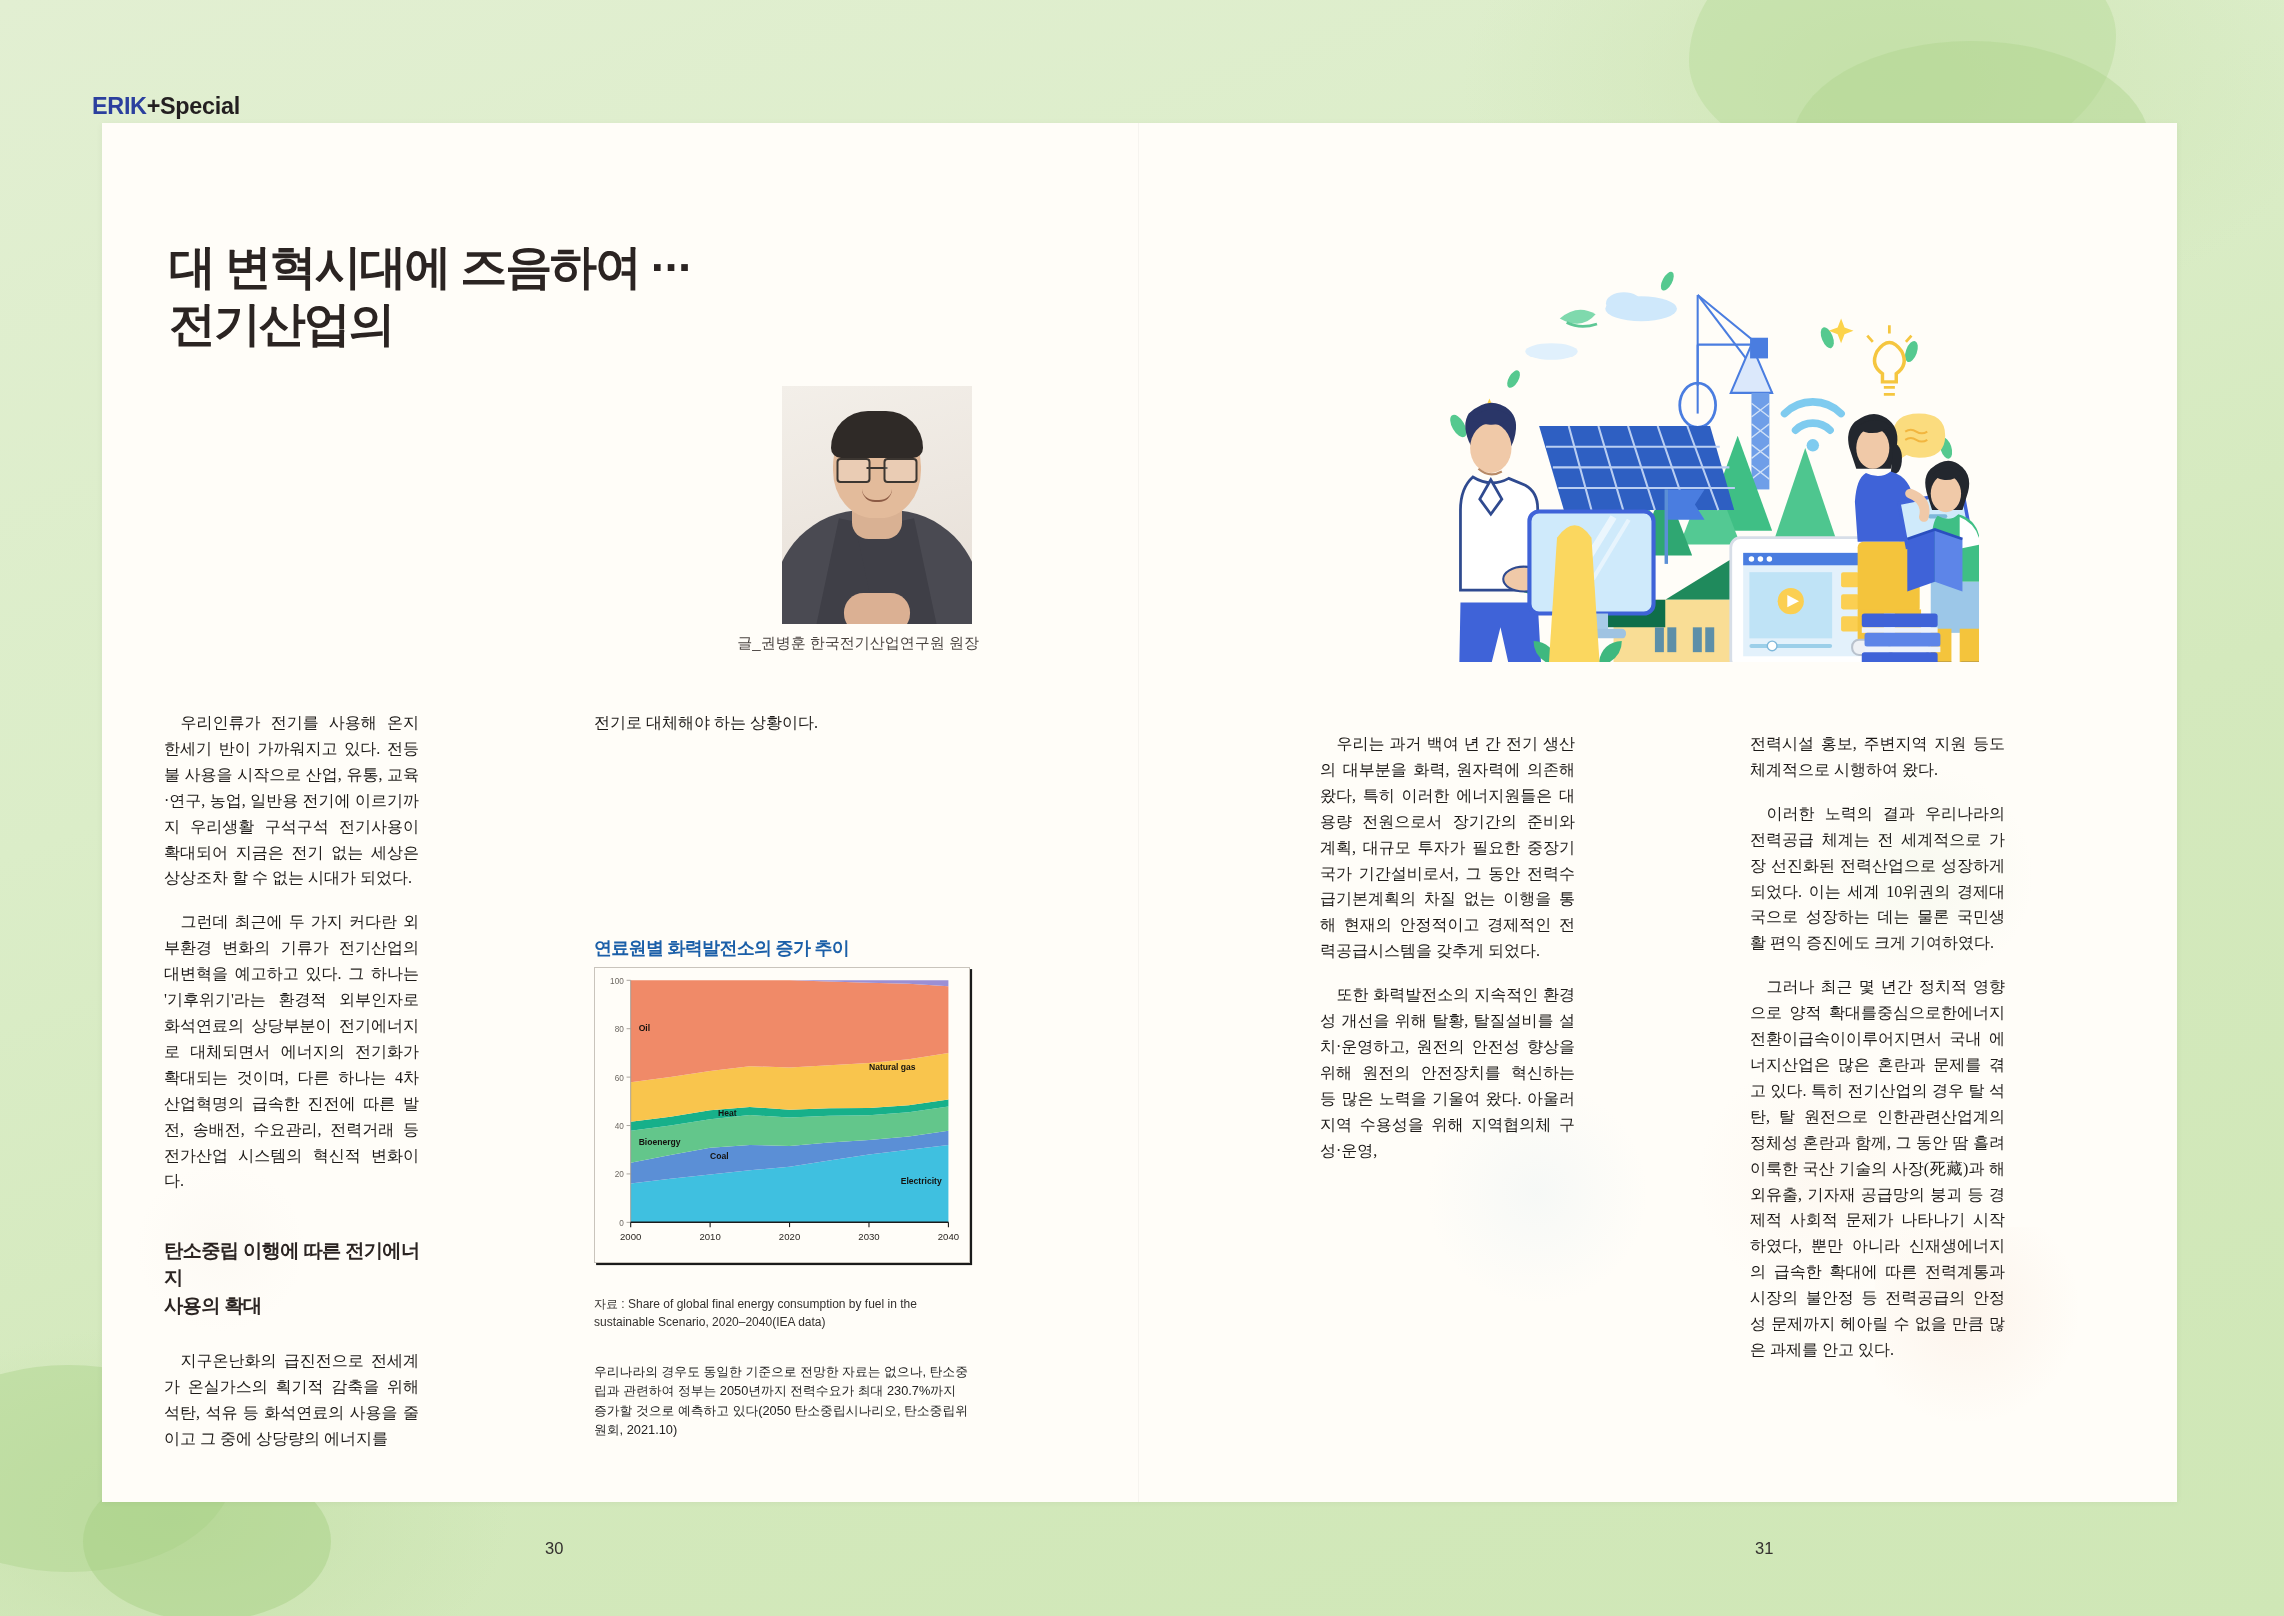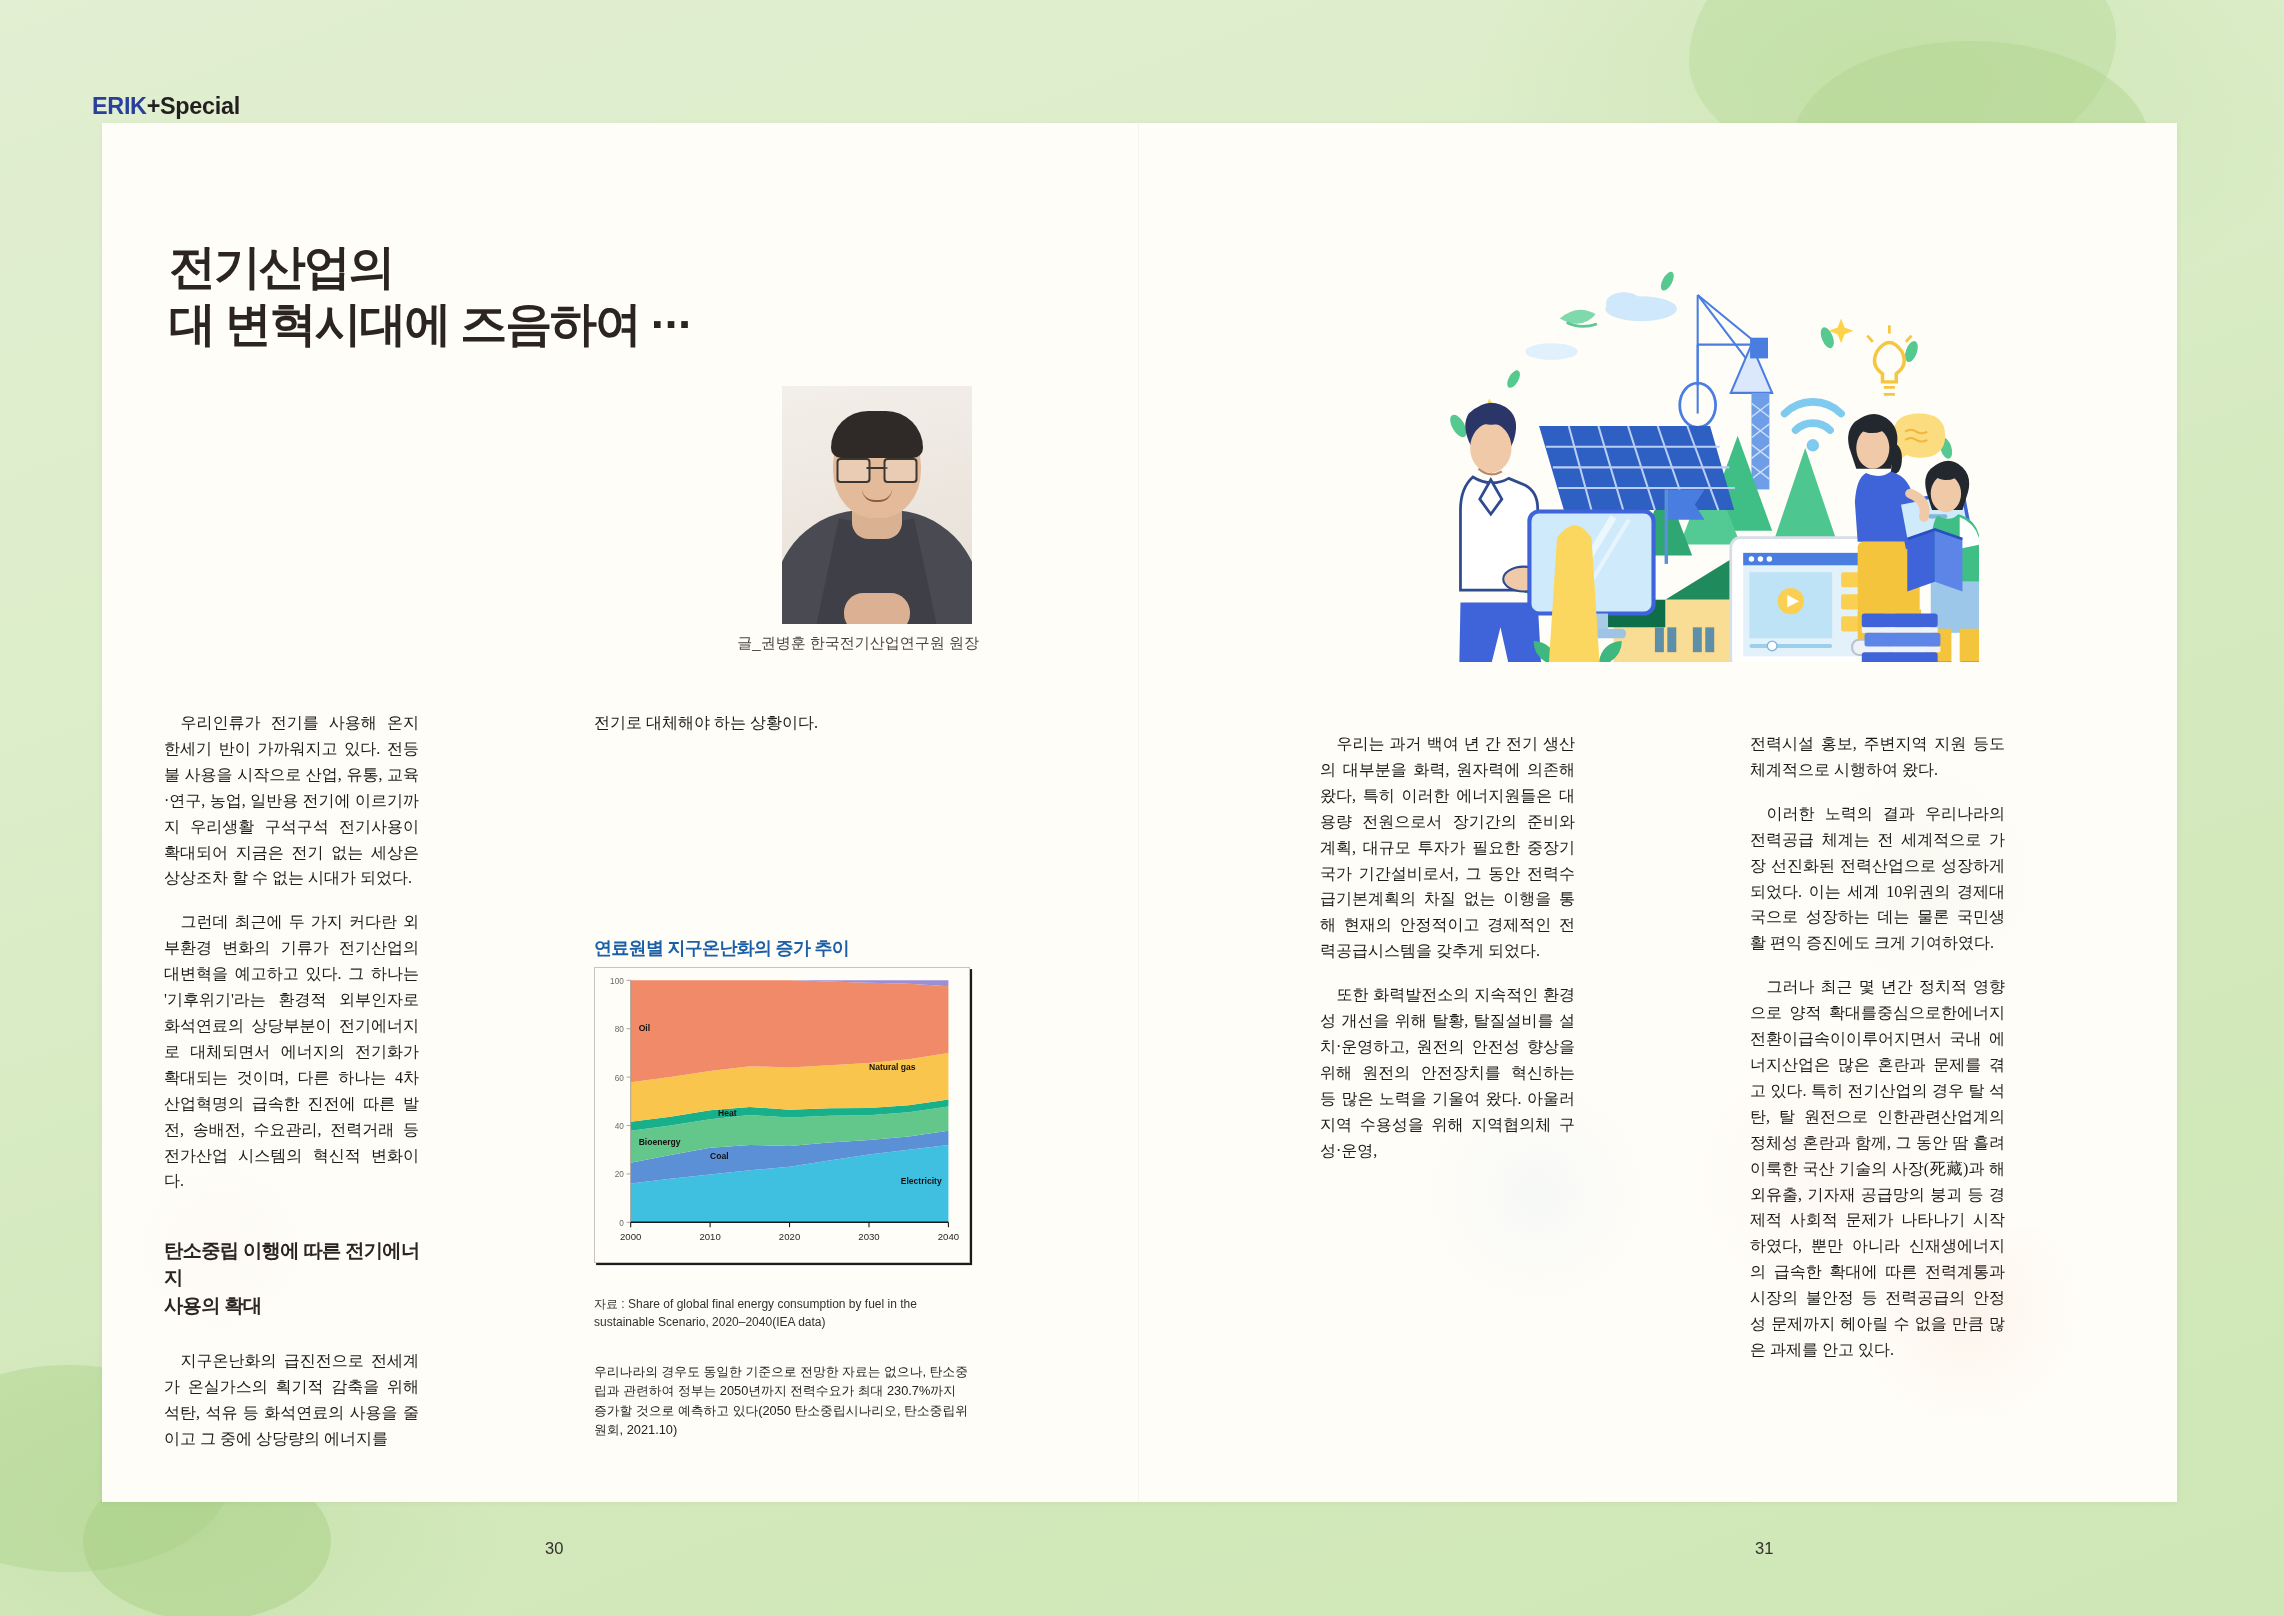--- a/index.html
+++ b/index.html
@@ -124,22 +124,22 @@
 <div class="spread"></div>
 <div class="fold"></div>
 
 <div class="wm wm1"></div>
 <div class="wm wm2"></div>
 <div class="wm wm3"></div>
 <div class="wm wm4"></div>
 <div class="wm wm5"></div>
 
 <div class="title">
+  <div>대 변혁시대에 즈음하여 ···</div>
   <div>전기산업의</div>
-  <div>대 변혁시대에 즈음하여 ···</div>
 </div>
 
 <div class="portrait">
   <div class="p-bg"></div>
   <div class="p-suit"></div>
   <div class="p-shirt"></div>
   <div class="p-tie"></div>
   <div class="p-lapelL"></div>
   <div class="p-lapelR"></div>
   <div class="p-neck"></div>
@@ -374,21 +374,21 @@
 
 <div class="c1b">
   <p>지구온난화의 급진전으로 전세계가 온실가스의 획기적 감축을 위해 석탄, 석유 등 화석연료의 사용을 줄이고 그 중에 상당량의 에너지를</p>
 </div>
 
 <div class="col c2">
   <p class="noind">전기로 대체해야 하는 상황이다.</p>
 </div>
 
 <div class="chart-wrap">
-  <div class="chart-title">연료원별 지구온난화의 증가 추이</div>
+  <div class="chart-title">연료원별 화력발전소의 증가 추이</div>
   <div class="chart-box">
     <svg id="area-chart" viewBox="0 0 545 430" preserveAspectRatio="none" xmlns="http://www.w3.org/2000/svg">
         <path d="M 52 372 L 52 315.36 L 109.875 308.28000000000003 L 167.75 301.908 L 225.625 295.89 L 283.5 290.58 L 341.375 281.73 L 399.25 272.88 L 457.125 265.79999999999995 L 515 258.71999999999997 L 515 372 L 457.125 372 L 399.25 372 L 341.375 372 L 283.5 372 L 225.625 372 L 167.75 372 L 109.875 372 L 52 372 Z" fill="#3fc0e0"></path>
         <path d="M 52 315.36 L 52 284.916 L 109.875 273.58799999999997 L 167.75 262.96799999999996 L 225.625 258.71999999999997 L 283.5 260.49 L 341.375 255.17999999999998 L 399.25 251.63999999999996 L 457.125 246.33 L 515 238.18800000000005 L 515 258.71999999999997 L 457.125 265.79999999999995 L 399.25 272.88 L 341.375 281.73 L 283.5 290.58 L 225.625 295.89 L 167.75 301.908 L 109.875 308.28000000000003 L 52 315.36 Z" fill="#5b8fd6"></path>
         <path d="M 52 284.916 L 52 238.18800000000005 L 109.875 230.4 L 167.75 221.19600000000003 L 225.625 215.17800000000003 L 283.5 218.718 L 341.375 216.24 L 399.25 215.532 L 457.125 210.92999999999998 L 515 202.434 L 515 238.18800000000005 L 457.125 246.33 L 399.25 251.63999999999996 L 341.375 255.17999999999998 L 283.5 260.49 L 225.625 258.71999999999997 L 167.75 262.96799999999996 L 109.875 273.58799999999997 L 52 284.916 Z" fill="#63c68b"></path>
         <path d="M 52 238.18800000000005 L 52 224.73600000000002 L 109.875 217.656 L 167.75 208.09799999999998 L 225.625 203.142 L 283.5 207.38999999999996 L 341.375 205.26599999999996 L 399.25 204.912 L 457.125 200.66400000000002 L 515 192.168 L 515 202.434 L 457.125 210.92999999999998 L 399.25 215.532 L 341.375 216.24 L 283.5 218.718 L 225.625 215.17800000000003 L 167.75 221.19600000000003 L 109.875 230.4 L 52 238.18800000000005 Z" fill="#17b08a"></path>
         <path d="M 52 224.73600000000002 L 52 167.03400000000002 L 109.875 159.6 L 167.75 150.75 L 225.625 143.67 L 283.5 145.44 L 341.375 142.254 L 399.25 139.06799999999996 L 457.125 133.404 L 515 124.20000000000002 L 515 192.168 L 457.125 200.66400000000002 L 399.25 204.912 L 341.375 205.26599999999996 L 283.5 207.38999999999996 L 225.625 203.142 L 167.75 208.09799999999998 L 109.875 217.656 L 52 224.73600000000002 Z" fill="#f9c54d"></path>
         <path d="M 52 167.03400000000002 L 52 18 L 109.875 18 L 167.75 18 L 225.625 18 L 283.5 18 L 341.375 19.770000000000003 L 399.25 21.539999999999964 L 457.125 22.955999999999964 L 515 26.85000000000001 L 515 124.20000000000002 L 457.125 133.404 L 399.25 139.06799999999996 L 341.375 142.254 L 283.5 145.44 L 225.625 143.67 L 167.75 150.75 L 109.875 159.6 L 52 167.03400000000002 Z" fill="#f08a68"></path>
         <path d="M 52 18 L 52 18 L 109.875 18 L 167.75 18 L 225.625 18 L 283.5 18 L 341.375 18 L 399.25 17.999999999999922 L 457.125 17.999999999999922 L 515 18 L 515 26.85000000000001 L 457.125 22.955999999999964 L 399.25 21.539999999999964 L 341.375 19.770000000000003 L 283.5 18 L 225.625 18 L 167.75 18 L 109.875 18 L 52 18 Z" fill="#9b8fd4"></path>
         <line x1="52" y1="18" x2="52" y2="372" stroke="#9a948c" stroke-width="1.2"></line>

